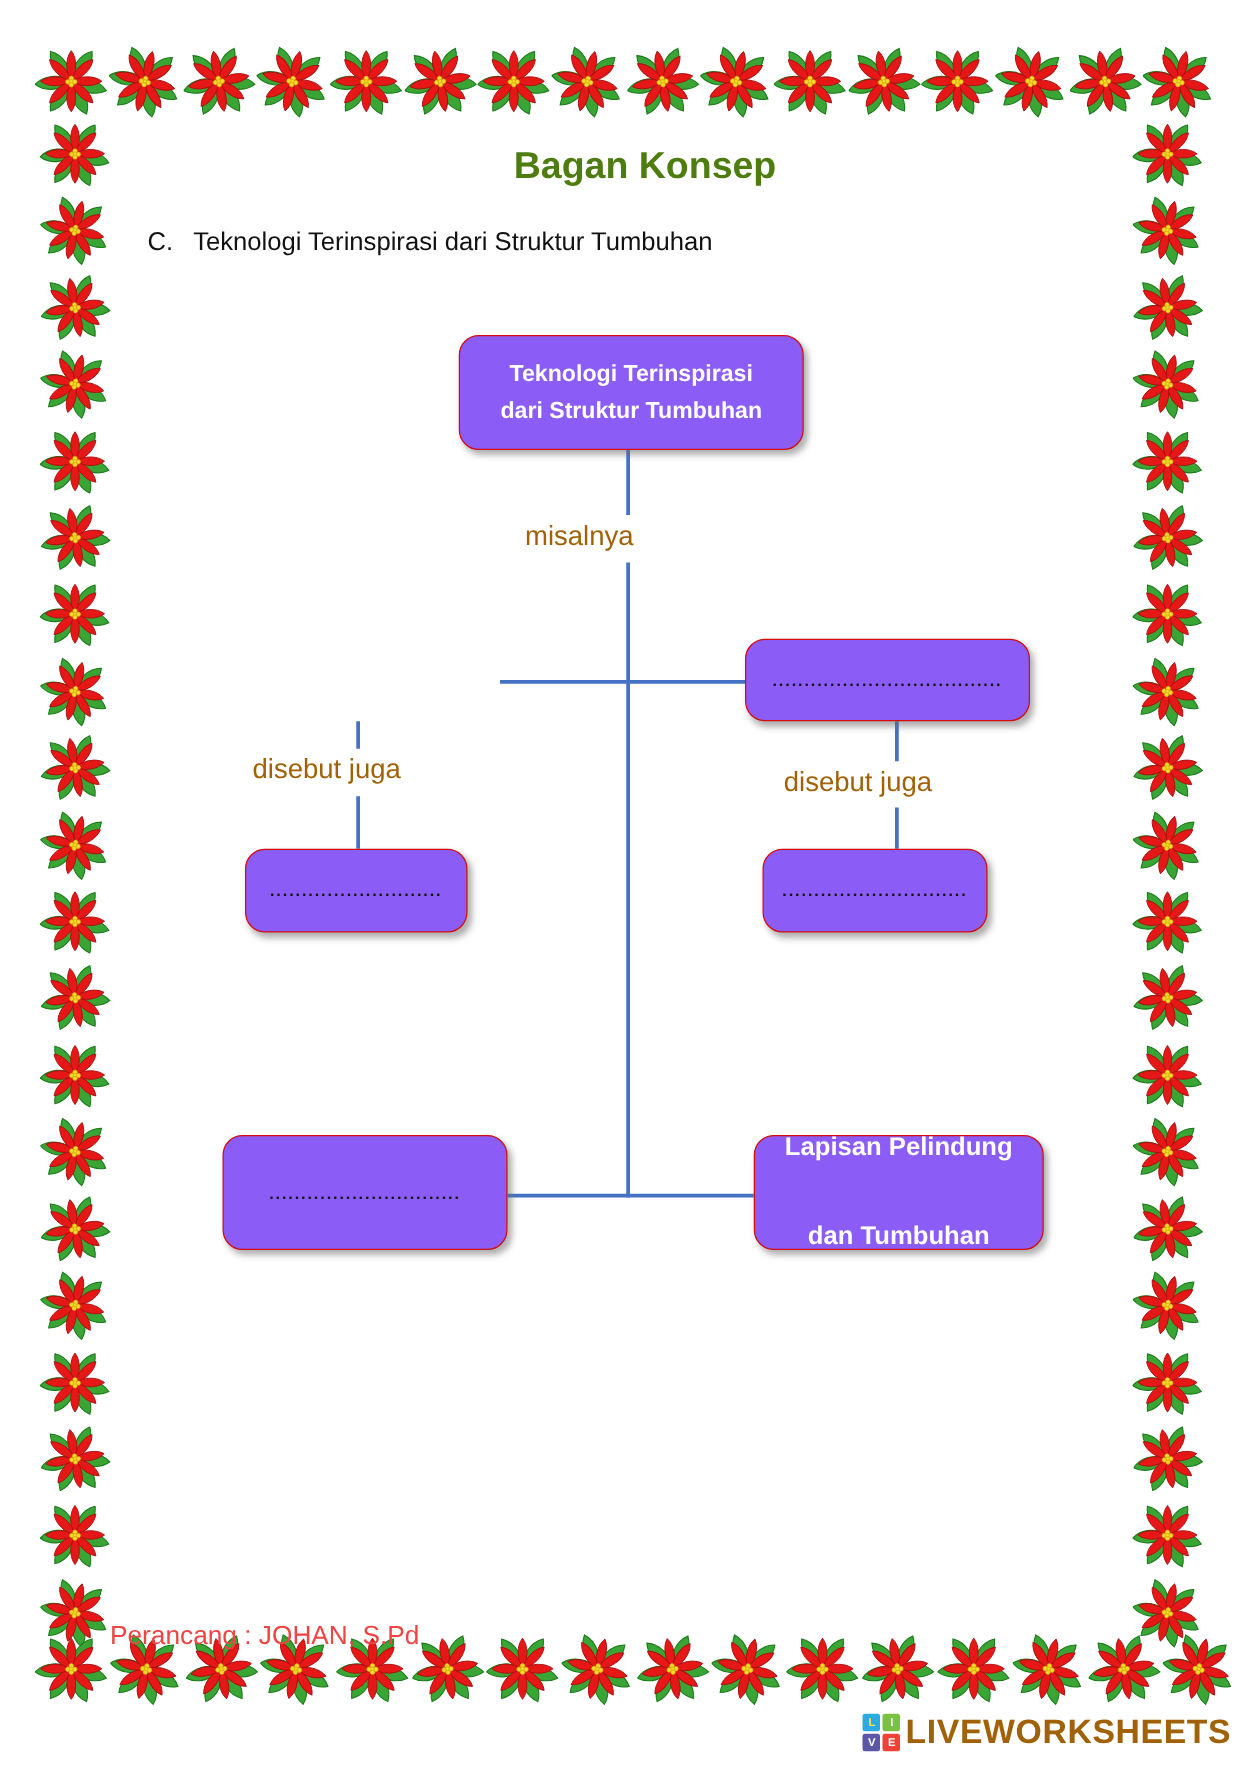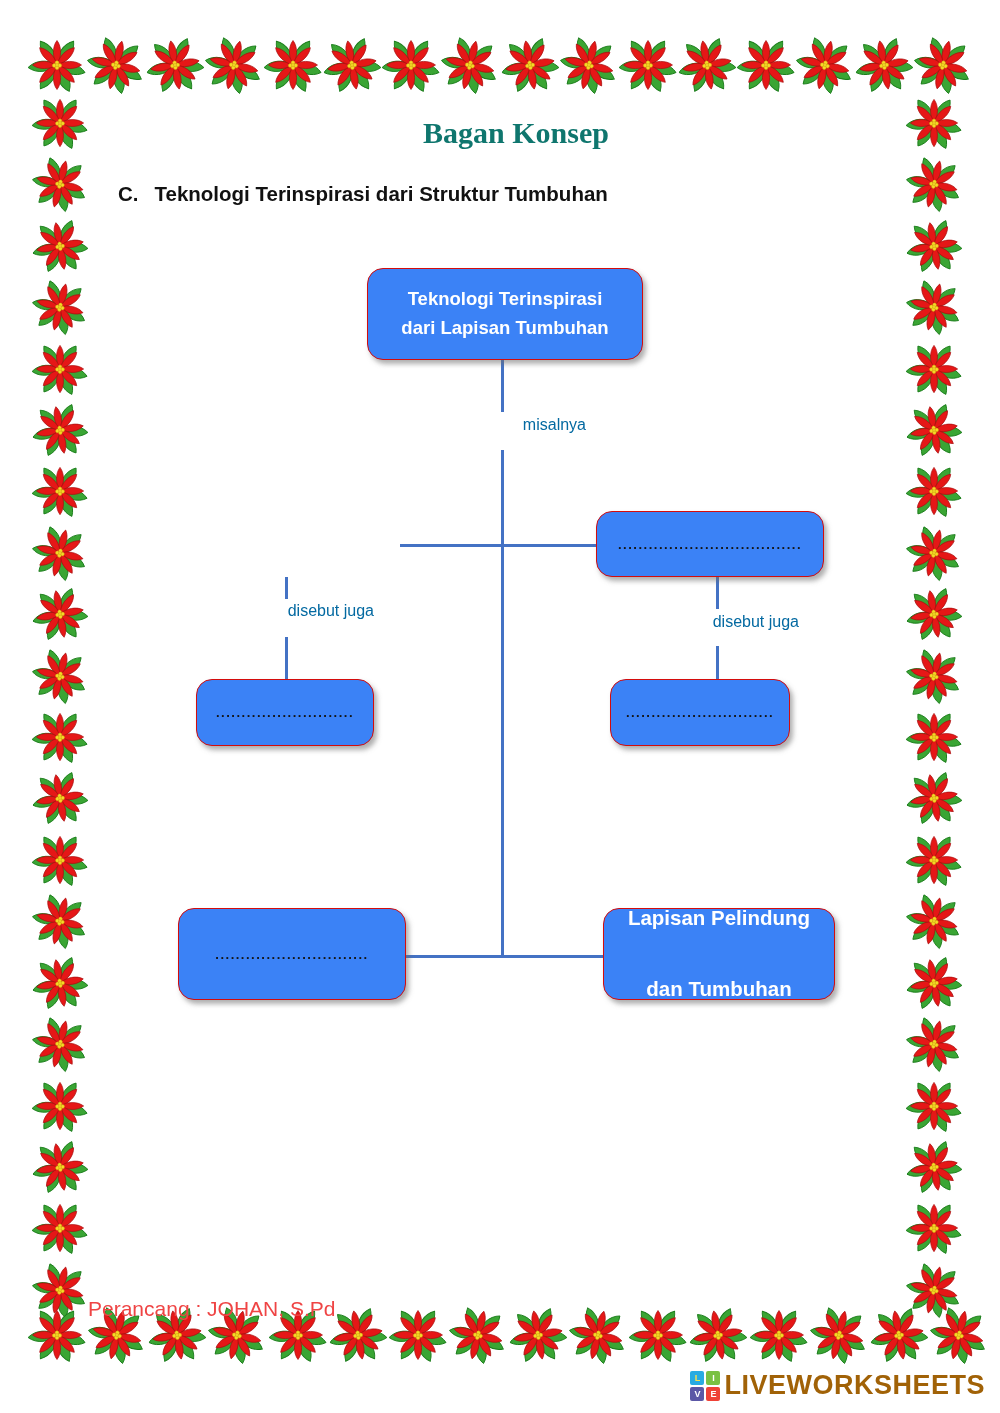--- a/index.html
+++ b/index.html
@@ -19,31 +19,31 @@
   .b-col{flex-direction:column;width:60px;}
   .b-left{left:32px;top:95px;height:1223px;}
   .b-right{left:906px;top:95px;height:1223px;}
   .fl{width:58px;height:58px;flex:none;}
   .b-col .fl{width:56px;height:56px;}
   .fl:nth-child(2n){transform:rotate(14deg);}
   .fl:nth-child(3n){transform:rotate(-10deg);}
   
   .title{
     position:absolute;left:32px;top:116px;width:968px;
-    text-align:center;font-size:30px;font-weight:bold;color:#0f766e;margin:0;font-family:Liberation Serif, serif;
+    text-align:center;font-size:30px;font-weight:bold;color:#4d7c0f;margin:0;
   }
   .section{
     position:absolute;left:118px;top:182px;
-    font-size:20.5px;font-weight:bold;color:#111;
+    font-size:20.5px;font-weight:normal;color:#111;
   }
   .section .letter{margin-right:16px;}
   
   .node{
     position:absolute;
-    background:#3b82f6;
+    background:#8b5cf6;
     border:1px solid #d40c0c;
     border-radius:16px;
     box-shadow:3px 4px 5px rgba(110,110,110,.55);
     display:flex;flex-direction:column;align-items:center;justify-content:center;
     color:#fff;font-weight:bold;text-align:center;
     box-sizing:border-box;
   }
   .node-root{left:367px;top:268px;width:276px;height:92px;font-size:18.5px;line-height:1.55;}
   .node-panel{left:172px;top:511px;width:228px;height:66px;font-size:21px;}
   .node-blank1{left:596px;top:511px;width:228px;height:66px;}
@@ -51,21 +51,21 @@
   .node-blank3{left:610px;top:679px;width:180px;height:67px;}
   .node-blank4{left:178px;top:908px;width:228px;height:92px;}
   .node-lapisan{left:603px;top:908px;width:232px;height:92px;font-size:20.5px;line-height:1.6;gap:38px;}
   .dots{
     color:#141414;font-size:13px;font-weight:bold;letter-spacing:1.5px;
     white-space:nowrap;overflow:hidden;max-width:92%;
   }
   
   .line{position:absolute;background:#4472c4;}
   .lbl{
-    position:absolute;color:#0369a1;font-size:16px;text-align:right;
+    position:absolute;color:#a16207;font-size:22px;text-align:left;
   }
   .lbl-misalnya{left:420px;top:416px;width:166px;}
   .lbl-disebut-l{left:202px;top:602px;width:172px;}
   .lbl-disebut-r{left:627px;top:613px;width:172px;}
   
   .designer{
     position:absolute;left:88px;top:1297px;z-index:6;
     font-size:21px;color:#ef4444;
   }
   .brand{
@@ -362,21 +362,21 @@
   <div class="line" style="left:716px;top:577px;width:3px;height:32px;"></div>
   <div class="line" style="left:716px;top:646px;width:3px;height:33px;"></div>
   <div class="line" style="left:406px;top:955px;width:197px;height:3px;"></div>
 
   <div class="lbl lbl-misalnya">misalnya</div>
   <div class="lbl lbl-disebut-l">disebut juga</div>
   <div class="lbl lbl-disebut-r">disebut juga</div>
 
   <div class="node node-root">
     <span>Teknologi Terinspirasi</span>
-    <span>dari Lapisan Tumbuhan</span>
+    <span>dari Struktur Tumbuhan</span>
   </div>
 
 
   <div class="node node-blank1">
     <span class="dots">....................................</span>
   </div>
 
   <div class="node node-blank2">
     <span class="dots">...........................</span>
   </div>

